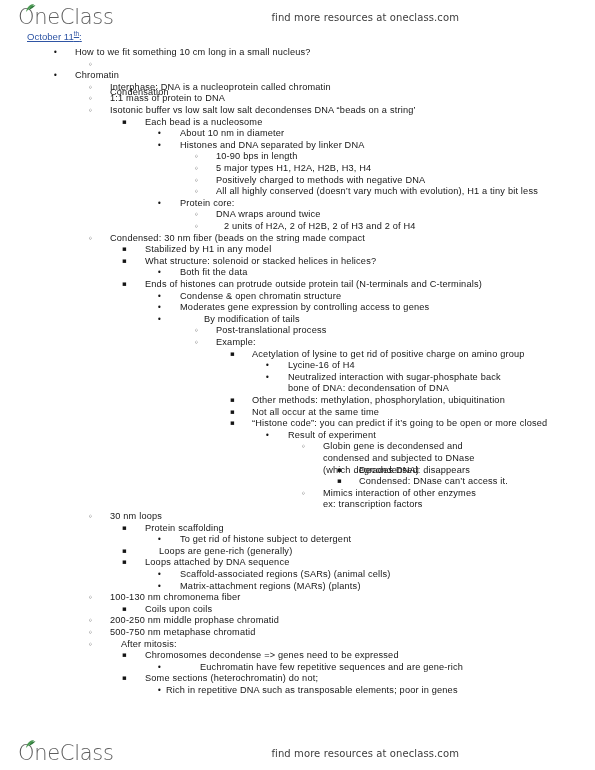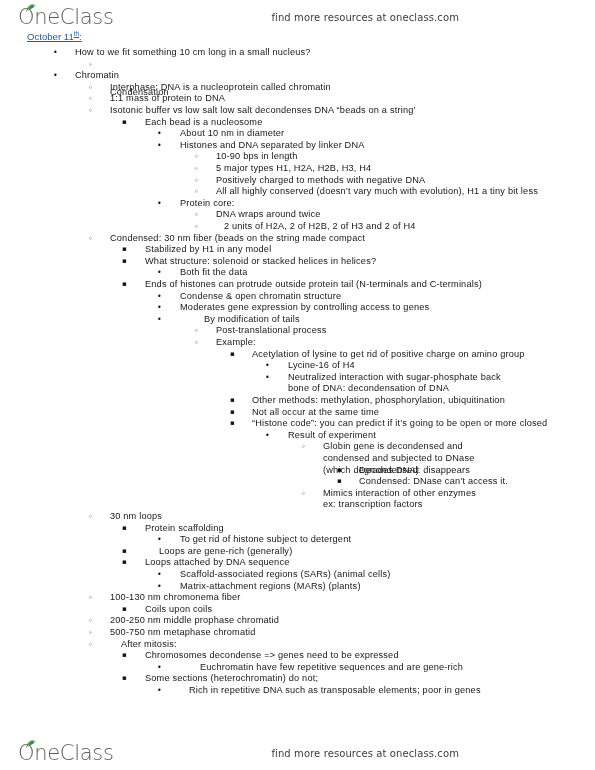--- a/index.html
+++ b/index.html
@@ -221,21 +221,21 @@
       <div class="line" style="left: 110px; top: 597px;">500-750 nm metaphase chromatid</div>
       <div class="bullet b-circle" style="left: 88px; top: 608.6px;">◦</div>
       <div class="line" style="left: 121px; top: 608.6px;">After mitosis:</div>
       <div class="bullet b-square" style="left: 122px; top: 620.2px;">▪</div>
       <div class="line" style="left: 145px; top: 620.2px;">Chromosomes decondense =&gt; genes need to be expressed</div>
       <div class="bullet b-disc" style="left: 157px; top: 631.8px;">•</div>
       <div class="line" style="left: 180px; top: 631.8px; padding-left: 20px;">Euchromatin have few repetitive sequences and are gene-rich</div>
       <div class="bullet b-square" style="left: 122px; top: 643.4px;">▪</div>
       <div class="line" style="left: 145px; top: 643.4px;">Some sections (heterochromatin) do not;</div>
       <div class="bullet b-disc" style="left: 157px; top: 655px;">•</div>
-      <div class="line" style="left: 189px; top: 655px;">Rich in repetitive DNA such as transposable elements; poor in genes</div>
+      <div class="line" style="left: 166px; top: 655px;">Rich in repetitive DNA such as transposable elements; poor in genes</div>
     </div>
 </div>
 
 <div class="brand-band" id="footer-band">
   <div class="logo">
     <span class="logo-leaf">
       <svg width="12" height="9" viewBox="0 0 12 9" xmlns="http://www.w3.org/2000/svg">
         <path d="M1 8 C2 3, 5 0, 9 0 C7.5 2.5, 6.5 3.5, 4.5 4.8 C3.2 5.7, 2 6.8, 1 8 Z" fill="#4a9a52"></path>
         <path d="M4 6.2 C5 2.8, 7.5 1.2, 10.5 1.2 C8.6 3.4, 6.6 4.6, 4 6.2 Z" fill="#2f7a3c"></path>
       </svg>

